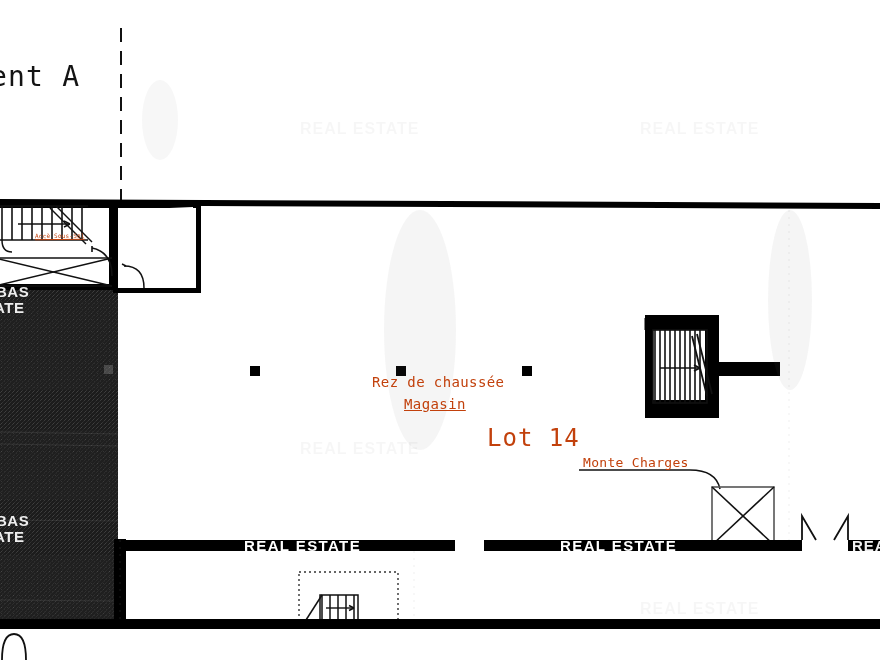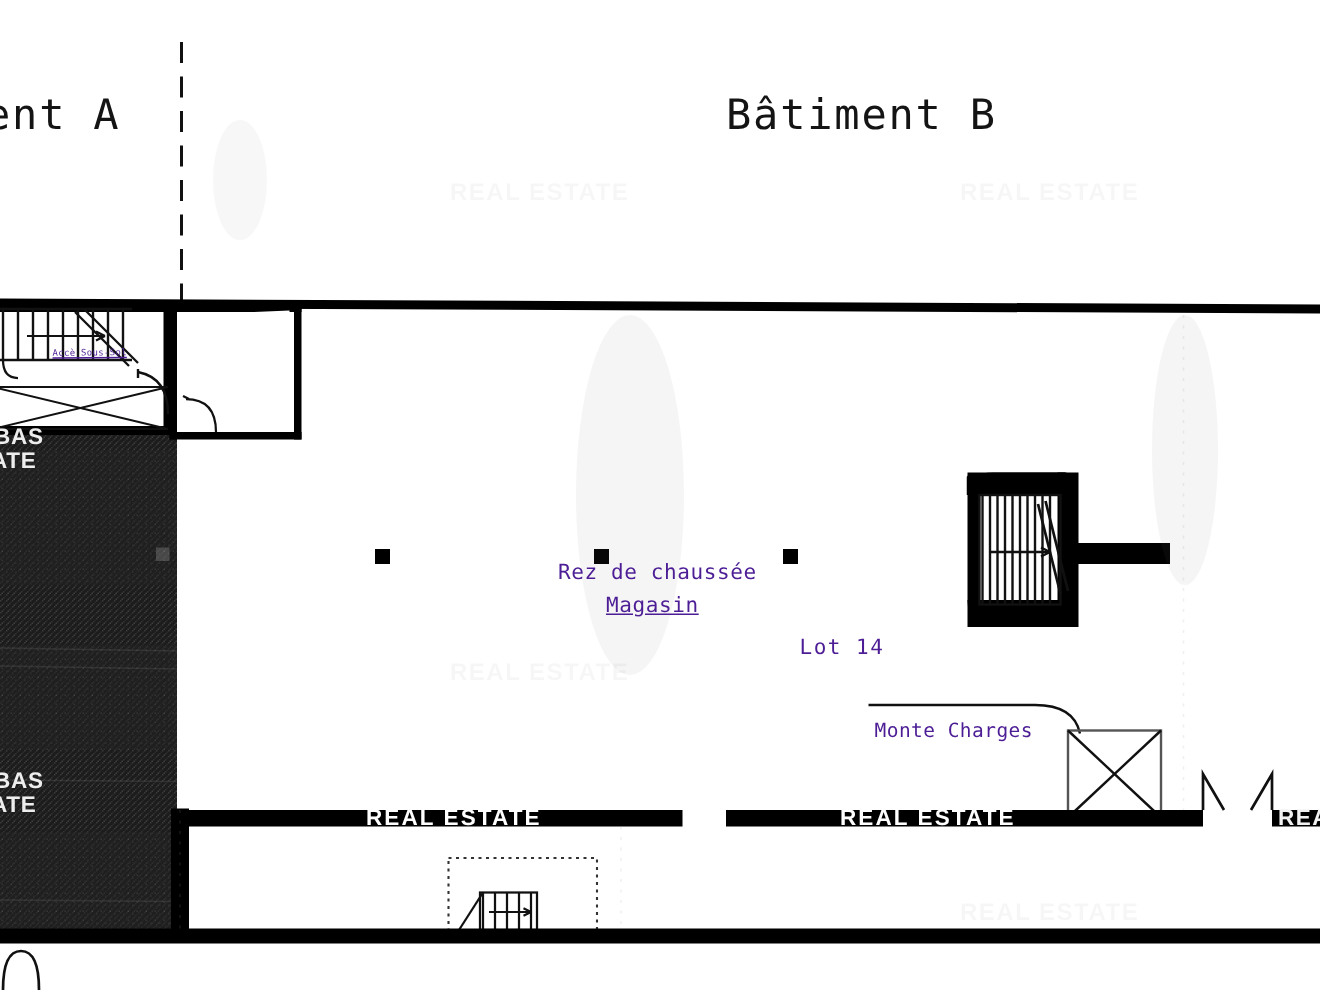--- a/index.html
+++ b/index.html
@@ -18,21 +18,21 @@
     background: #ffffff;
     overflow: hidden;
   }
   #plan svg {
     position: absolute;
     left: 0;
     top: 0;
   }
   .lbl {
     position: absolute;
-    color: #4c1d95;
+    color: #c2410c;
     white-space: nowrap;
     font-family: "DejaVu Sans Mono", "Liberation Mono", monospace;
     letter-spacing: 0.5px;
   }
   #title-batB {
     left: 484px;
     top: 60px;
     font-size: 28px;
     color: #141414;
     letter-spacing: 1.2px;
@@ -51,31 +51,30 @@
     letter-spacing: 0.4px;
   }
   #lbl-mag {
     left: 404px;
     top: 396px;
     font-size: 14px;
     letter-spacing: 0.4px;
     text-decoration: underline;
   }
   #lbl-lot {
-    left: 533px;
+    left: 487px;
     top: 424px;
-    font-size: 14px;
+    font-size: 24px;
     letter-spacing: 1px;
   }
   #lbl-monte {
     left: 583px;
     top: 455px;
     font-size: 13px;
     letter-spacing: 0.3px;
-    margin-top: 25px;
   }
   #lbl-acces {
     left: 35px;
     top: 232px;
     font-size: 6px;
     letter-spacing: 0.2px;
     text-decoration: underline;
     transform: rotate(-0.5deg);
   }
   .wm {
@@ -340,21 +339,20 @@
     <g opacity="0.07">
       <ellipse cx="420" cy="330" rx="36" ry="120" fill="#777777"></ellipse>
       <ellipse cx="790" cy="300" rx="22" ry="90" fill="#777777"></ellipse>
       <ellipse cx="160" cy="120" rx="18" ry="40" fill="#888888"></ellipse>
     </g>
 
   </svg>
 
   <div class="lbl" id="title-batA">ent A</div>
 
-  <div class="lbl" id="title-batB">Bâtiment B</div>
 
   <div class="lbl" id="lbl-rez">Rez de chaussée</div>
 
   <div class="lbl" id="lbl-mag">Magasin</div>
 
   <div class="lbl" id="lbl-lot">Lot 14</div>
 
   <div class="lbl" id="lbl-monte">Monte Charges</div>
 
   <div class="lbl" id="lbl-acces">Accè Sous-Sol</div>

